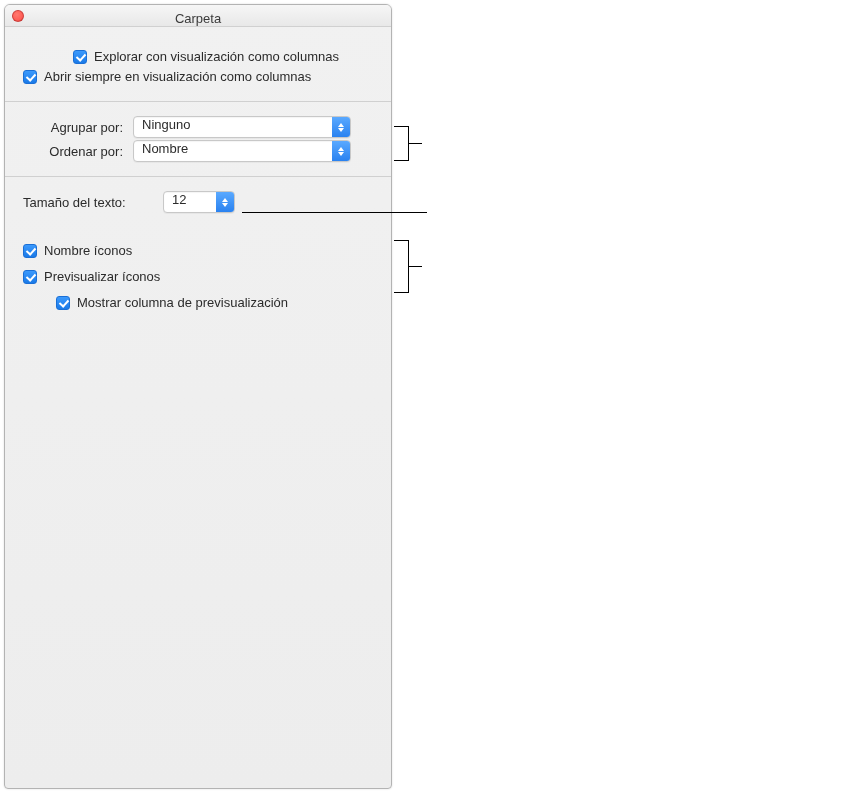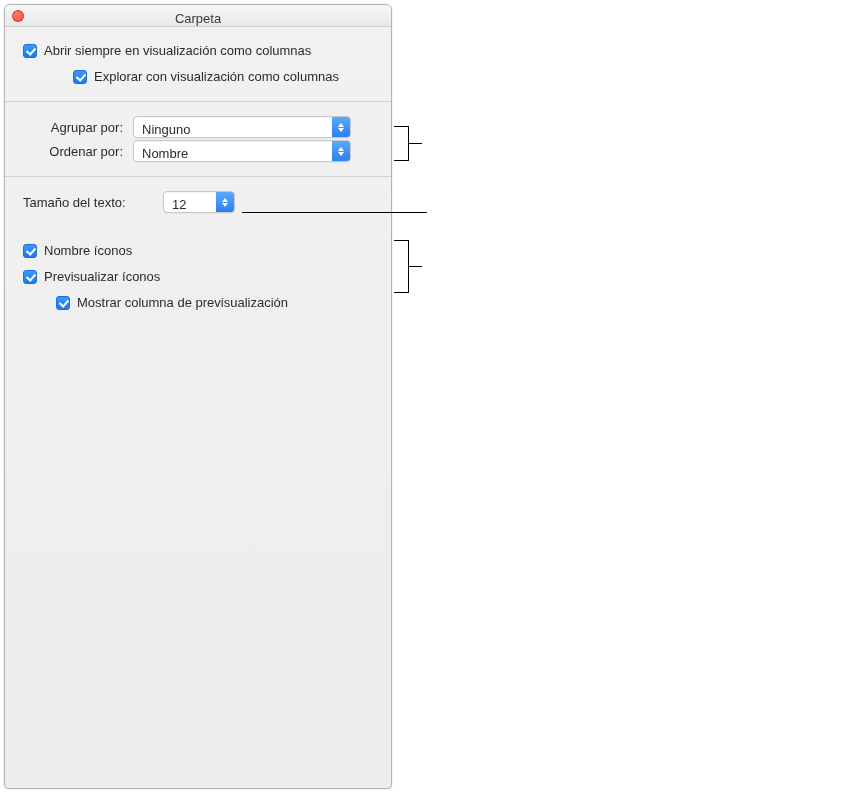--- a/index.html
+++ b/index.html
@@ -119,21 +119,21 @@
       color: #2b2b2b;
     }
     .popup {
       flex: 1;
       max-width: 218px;
       height: 22px;
       background: #ffffff;
       border: 1px solid #c8c8c8;
       border-radius: 4px;
       display: flex;
-      align-items: flex-end;
+      align-items: flex-start;
       position: relative;
       box-shadow: 0 0.5px 1px rgba(0,0,0,0.08) inset, 0 1px 0 rgba(0,0,0,0.04);
     }
     .popup-text {
       padding-left: 8px;
       color: #2b2b2b;
       font-size: 13px;
     }
     .popup-arrow {
       position: absolute;
@@ -193,27 +193,27 @@
 </head>
 <body>
 
 <div class="window">
   <div class="titlebar">
     <div class="close-btn"></div>
     <div class="title">Carpeta</div>
   </div>
 
   <div class="section section-top">
+    <div class="check-row indent">
+      <div class="checkbox"></div>
+      <span>Explorar con visualización como columnas</span>
+    </div>
     <div class="check-row">
       <div class="checkbox"></div>
       <span>Abrir siempre en visualización como columnas</span>
-    </div>
-    <div class="check-row indent">
-      <div class="checkbox"></div>
-      <span>Explorar con visualización como columnas</span>
     </div>
   </div>
 
   <div class="section section-mid">
     <div class="form-row">
       <div class="form-label">Agrupar por:</div>
       <div class="popup">
         <span class="popup-text">Ninguno</span>
         <div class="popup-arrow"></div>
       </div>

